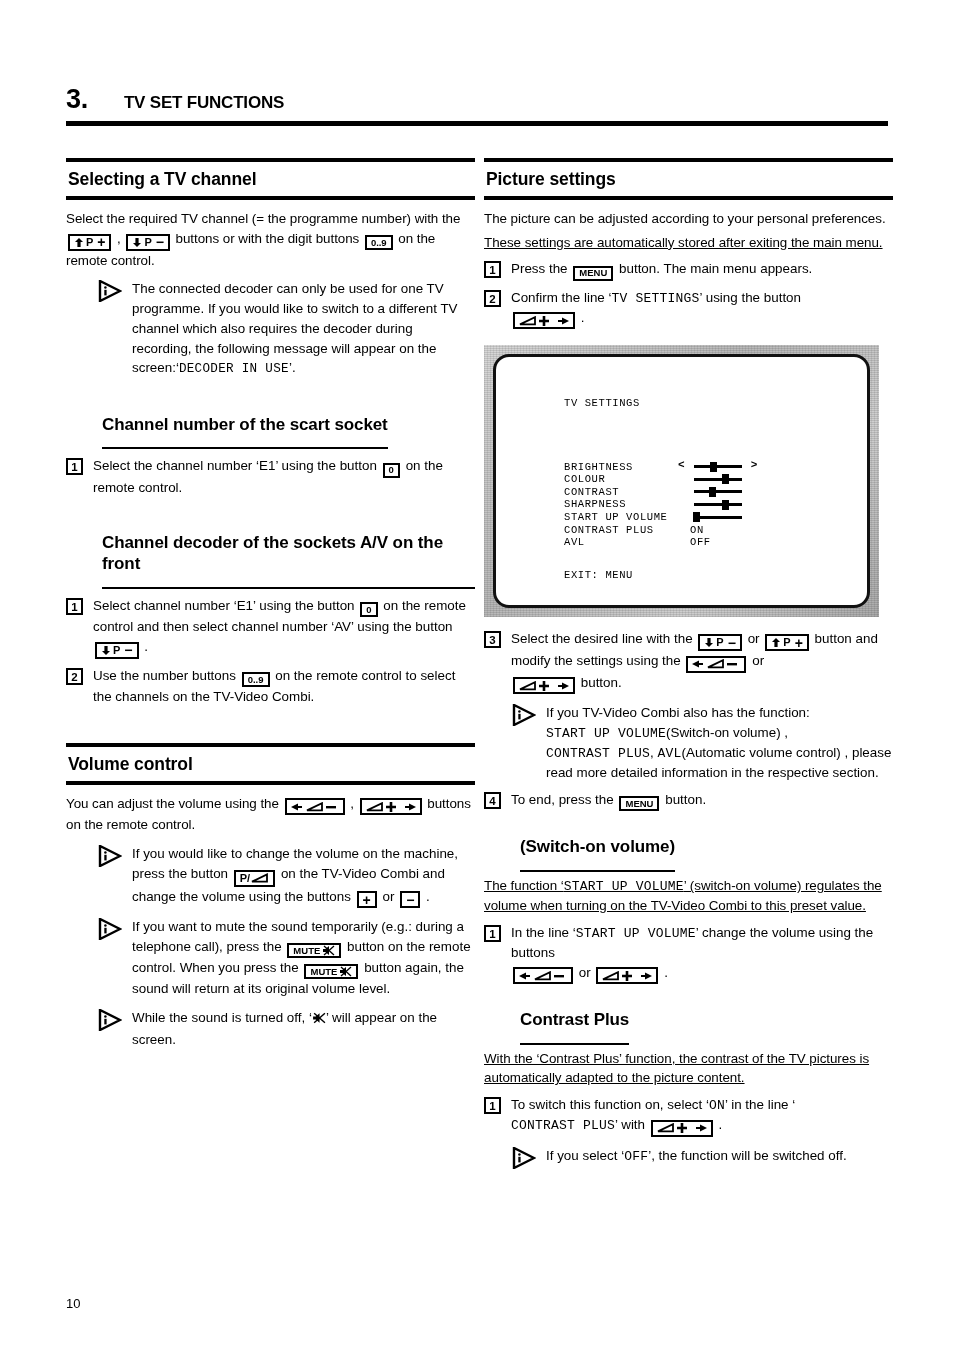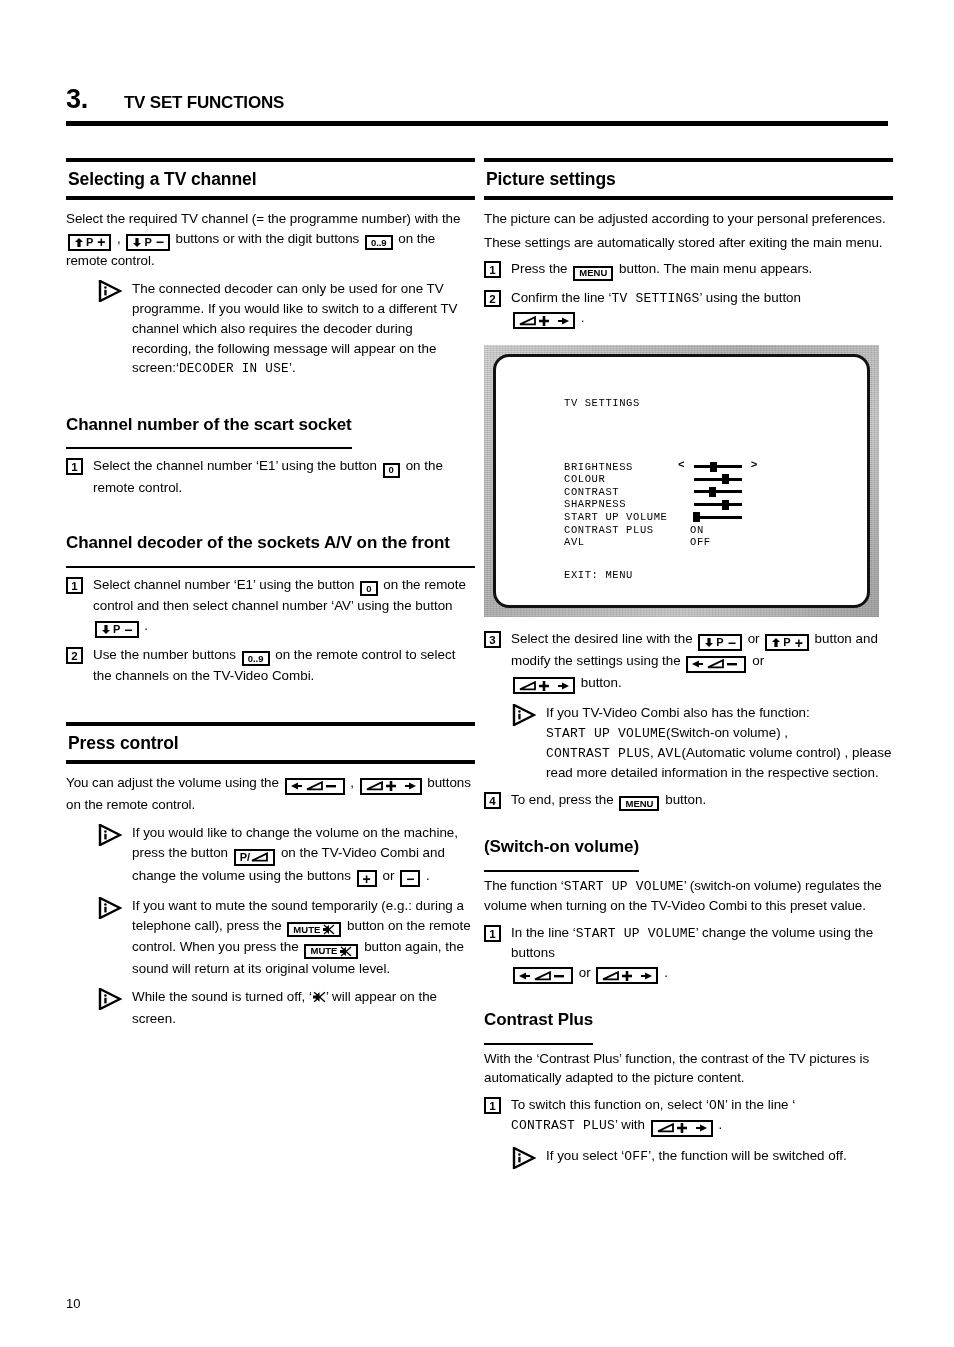--- a/index.html
+++ b/index.html
@@ -45,29 +45,30 @@
   }
 
   
   .sub-title {
     font-size: 17px; font-weight: bold;
     border-bottom: 2.5px solid #000;
     display: inline-block;
     padding-bottom: 12px;
     line-height: 1.22;
     letter-spacing: -0.1px;
+    margin-left: 36px;
   }
   .sub-title.wide { display: block; }
 
   
   .para {
     font-size: 13.4px; line-height: 1.47; margin-top: 9px;
     letter-spacing: -0.05px;
   }
-  .para.tight { margin-top: 4px; }
+  .para.tight { margin-top: 4px; text-decoration: underline; }
 
   
   .step { display: flex; margin-top: 7px; }
   .step-num {
     flex: 0 0 auto;
     width: 17px; height: 17px; line-height: 15px;
     border: 2px solid #000; text-align: center;
     font-size: 11.5px; font-weight: bold;
     margin-right: 10px; margin-top: 2px;
   }
@@ -256,21 +257,21 @@
         <span>Use the number buttons</span>
         <span class="key sm">0..9</span>
         <span>on the remote control to select the channels on the TV-Video Combi.</span>
       </div>
     </div>
 
     <div class="spacer-l"></div>
 
     <div class="sec">
       <div class="sec-rule-top"></div>
-      <div class="sec-title">Press control</div>
+      <div class="sec-title">Volume control</div>
       <div class="sec-rule-bot"></div>
     </div>
 
     <div class="para">
       <span>You can adjust the volume using the</span>
       <span class="key">
           <svg width="48" height="10" viewBox="0 0 48 10">
             <path d="M0 5 L7 1.4 V8.6 Z" fill="#000"></path>
             <rect x="5" y="4" width="6" height="2" fill="#000"></rect>
             <path d="M16 8.4 L31 1.2 V8.4 Z" fill="none" stroke="#000" stroke-width="1.8"></path>

